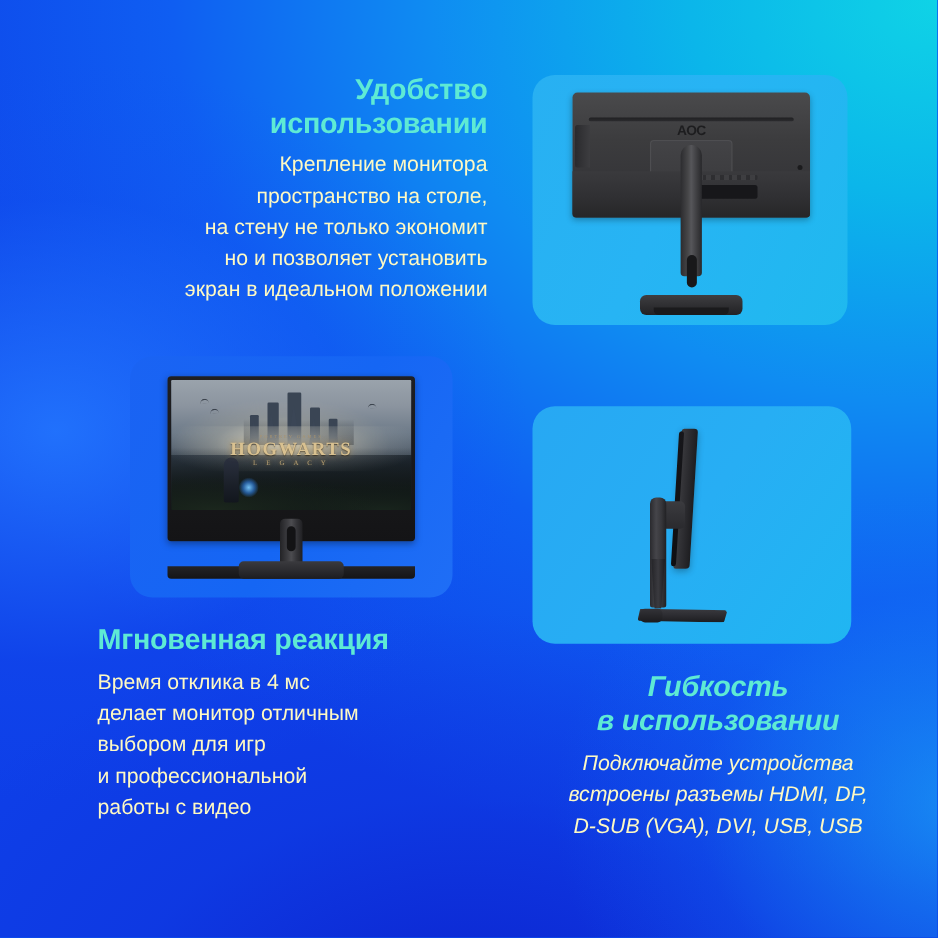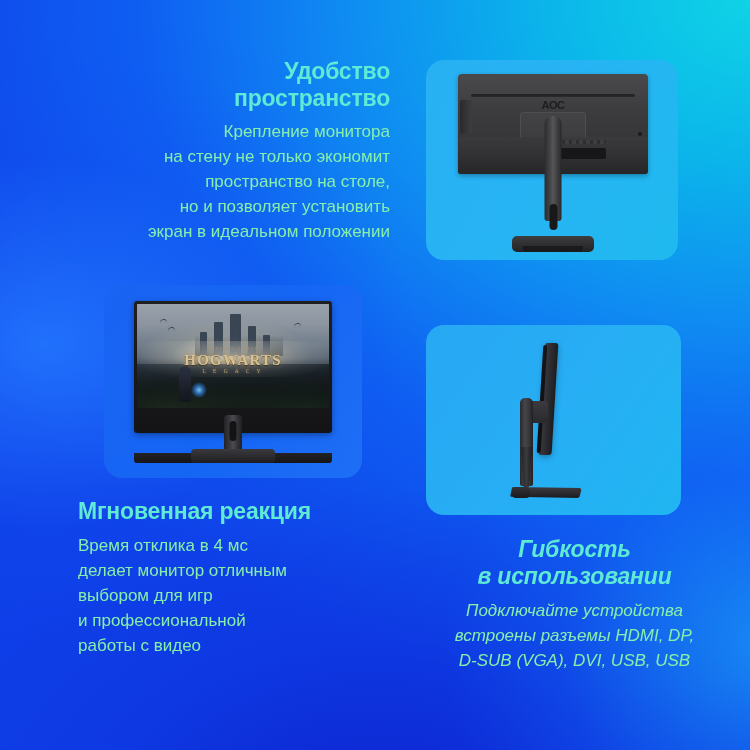--- a/index.html
+++ b/index.html
@@ -42,21 +42,21 @@
   #card-side  { left:410px; top:325px; width:255px; height:190px;
                 background:linear-gradient(125deg,#27a8f3 0%,#27aef4 50%,#20b6f2 100%); }
 
   
   .tb { position:absolute; color:#ffffff; }
   .head {
     font-weight:bold; font-size:23px; line-height:27px;
     letter-spacing:-0.2px; color:#5eead4;
   }
   .body {
-    font-size:17px; line-height:25px; color:#86efac;
+    font-size:17px; line-height:25px; color:#fef9c3;
     font-weight:400; letter-spacing:0px;
   }
   #tb-top    { left:30px;  top:58px;  width:360px; text-align:right; }
   #tb-top .body { margin-top:7px; }
   #tb-left   { left:78px;  top:498px; width:312px; text-align:left; }
   #tb-left .body { margin-top:8px; }
   #tb-right  { left:402px; top:536px; width:345px; text-align:center;font-style:italic; }
   #tb-right .body { margin-top:8px; }
 
   
@@ -275,26 +275,26 @@
 <div id="bg-base"></div>
 <div id="bg-glow-left"></div>
 <div id="bg-glow-bottom"></div>
 <div id="bg-glow-br"></div>
 
 <div class="stage">
 
   <div class="tb" id="tb-top">
     <div class="head">
       <div>Удобство</div>
-      <div>пространство</div>
+      <div>использовании</div>
     </div>
     <div class="body">
       <div>Крепление монитора</div>
+      <div>пространство на столе,</div>
       <div>на стену не только экономит</div>
-      <div>пространство на столе,</div>
       <div>но и позволяет установить</div>
       <div>экран в идеальном положении</div>
     </div>
   </div>
 
   <div class="card" id="card-rear">
     <div id="monitor-rear">
       <div id="rear-panel">
         <div id="rear-top-groove"></div>
         <div id="rear-logo">AOC</div>

